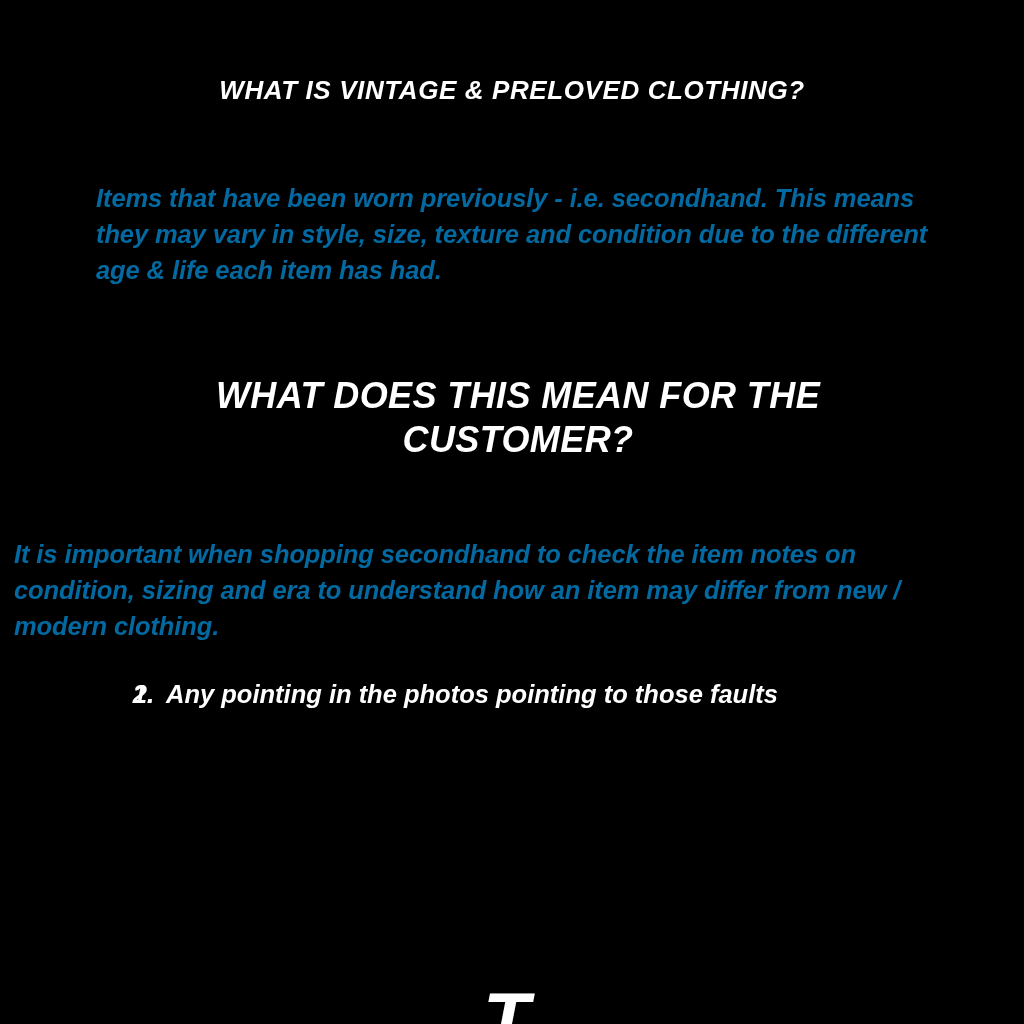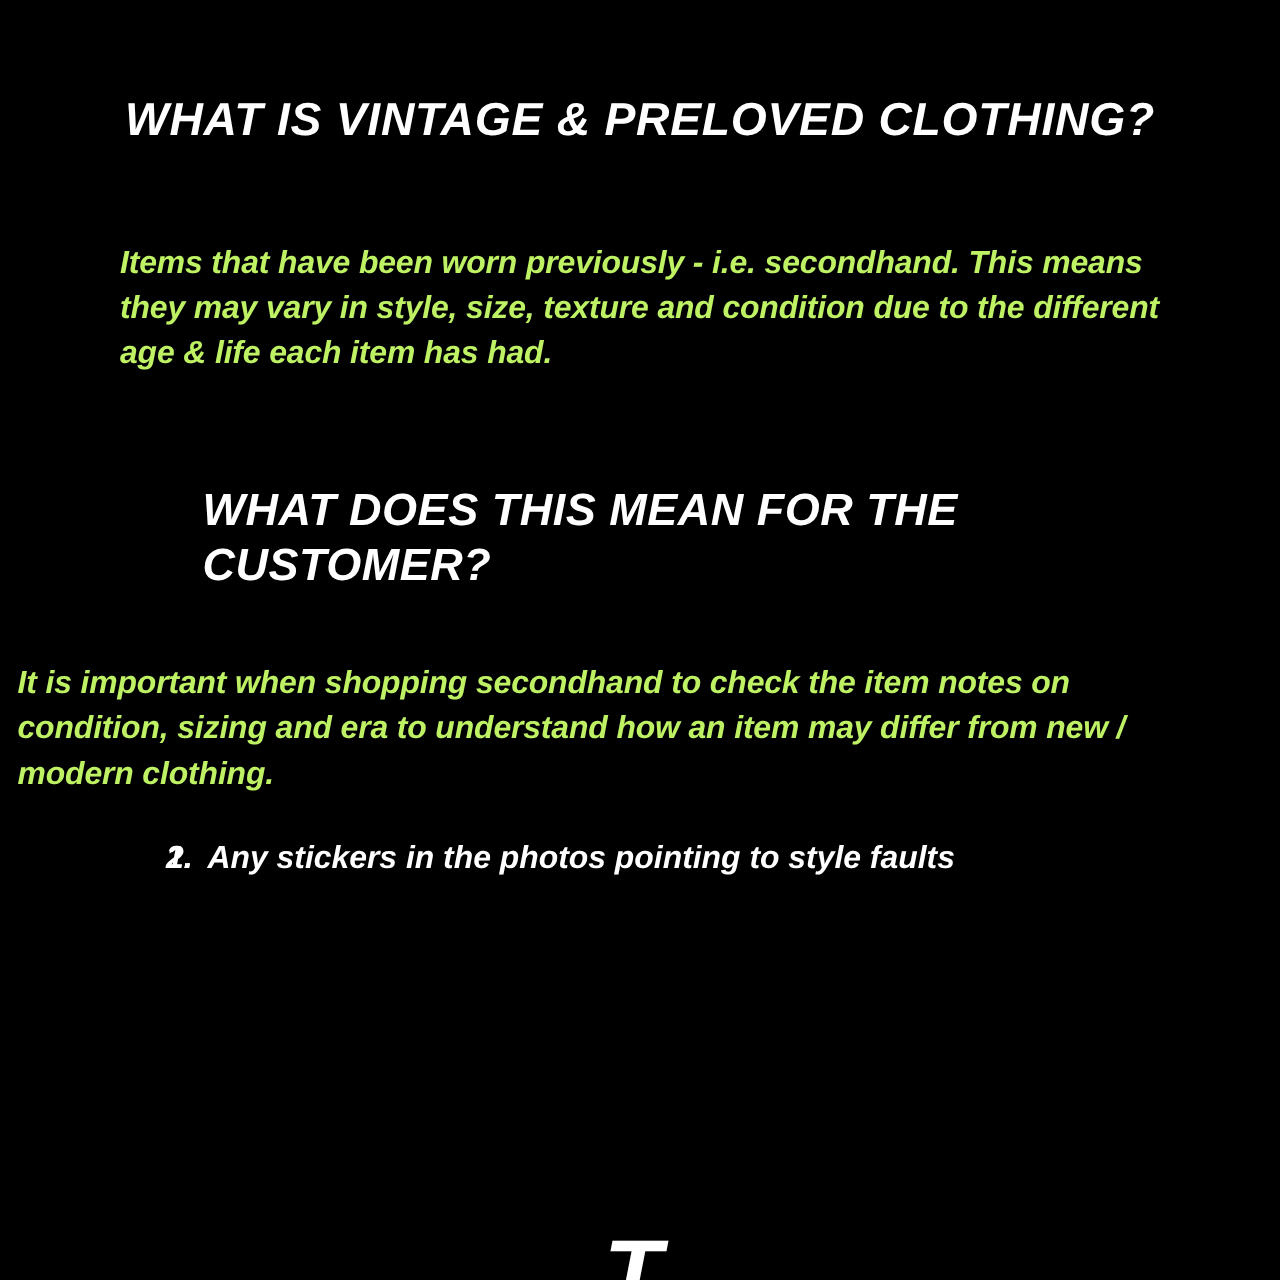--- a/index.html
+++ b/index.html
@@ -18,58 +18,59 @@
 
   .page {
     position: relative;
     width: 1024px;
     height: 1024px;
     background: #000000;
     padding: 0;
   }
 
   .heading-main {
-    font-size: 37px;
+    font-size: 26px;
     font-weight: bold;
     font-style: italic;
     letter-spacing: 0.6px;
     text-align: center;
     color: #ffffff;
     padding: 0 36px;
     margin-top: 76px;
     line-height: 1.1;
     text-transform: uppercase;
   }
 
   .para {
     font-size: 25.5px;
     font-weight: bold;
     font-style: italic;
     line-height: 1.42;
-    color: #bef264;
+    color: #0369a1;
     padding: 0 96px;
     letter-spacing: -0.1px;
   }
 
   .para-1 { margin-top: 75px; padding-right: 96px; }
 
   .heading-sub {
     font-size: 36px;
     font-weight: bold;
     font-style: italic;
     letter-spacing: 0.4px;
+    text-align: center;
     color: #ffffff;
     padding: 0 150px;
     margin-top: 86px;
     line-height: 1.22;
     text-transform: uppercase;
     margin-left: 12px;
   }
 
-  .para-2 { margin-top: 54px; padding-left: 14px; }
+  .para-2 { margin-top: 74px; padding-left: 14px; }
 
   .para-3 { margin-top: 34px; }
 
   .list {
     margin-top: 30px;
     padding: 0 96px 0 126px;
     list-style: none;
   }
 
   .list li {
@@ -124,21 +125,21 @@
 
   <p class="para para-2">It is important when shopping secondhand to check the item notes on condition, sizing and era to understand how an item may differ from new / modern clothing.</p>
 
 
   <ul class="list">
     <li>
       <span class="num">1.</span>
     </li>
     <li>
       <span class="num">2.</span>
-      <span>Any stickers in the photos pointing to style faults</span>
+      <span>Any pointing in the photos pointing to those faults</span>
     </li>
   </ul>
 
   <div class="logo">
     <span class="logo-glyph">T.</span>
   </div>
 
 </div>
 
 </body></html>

